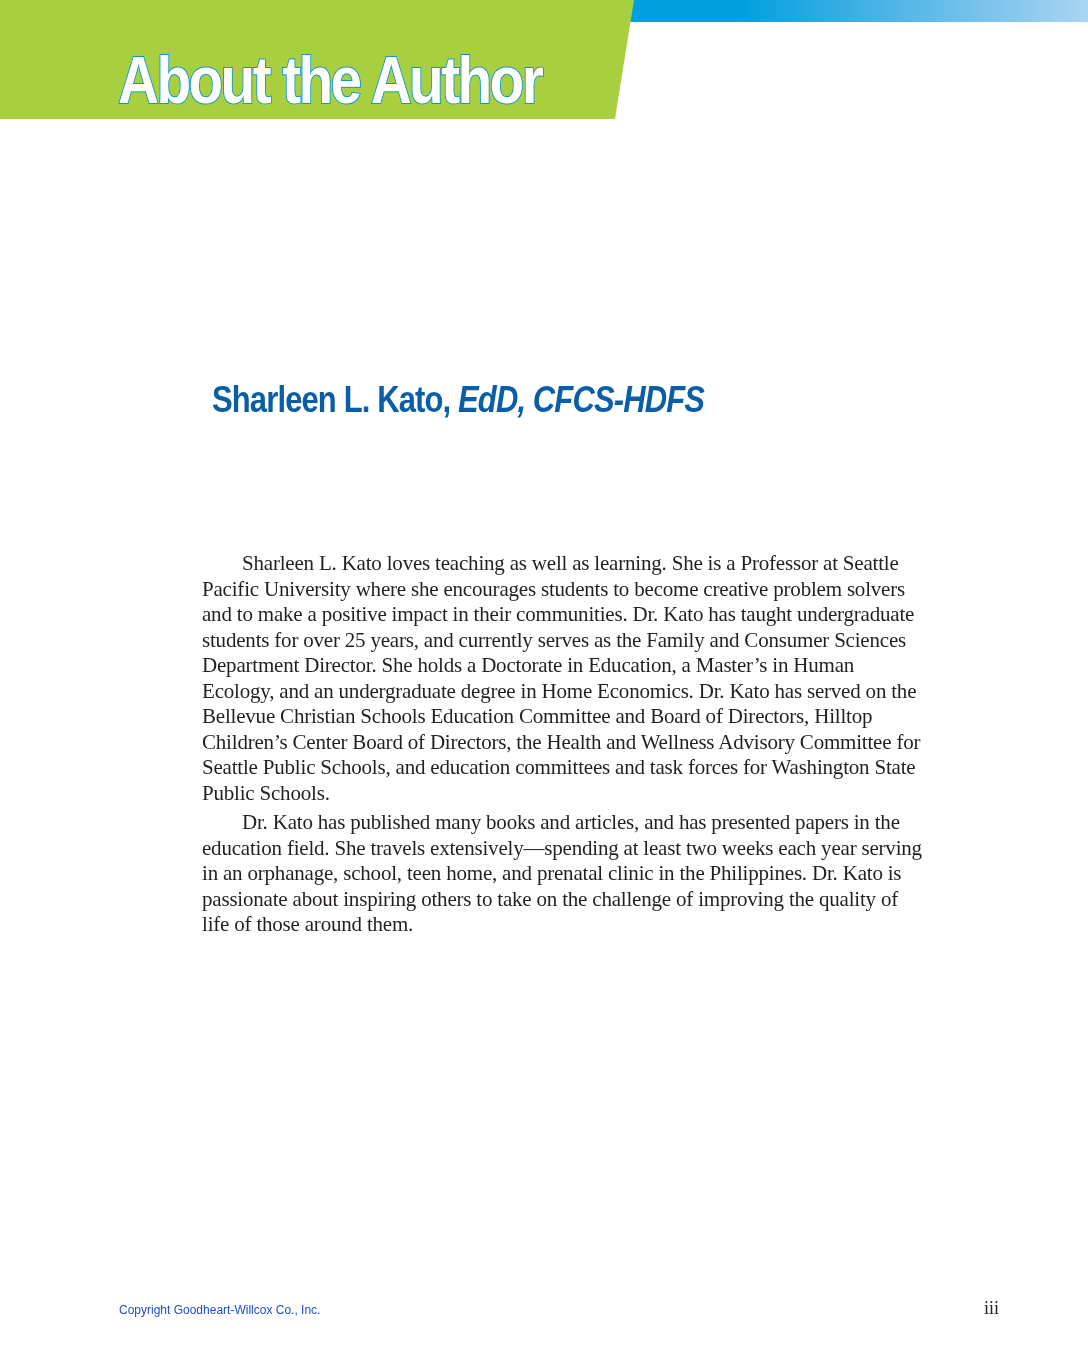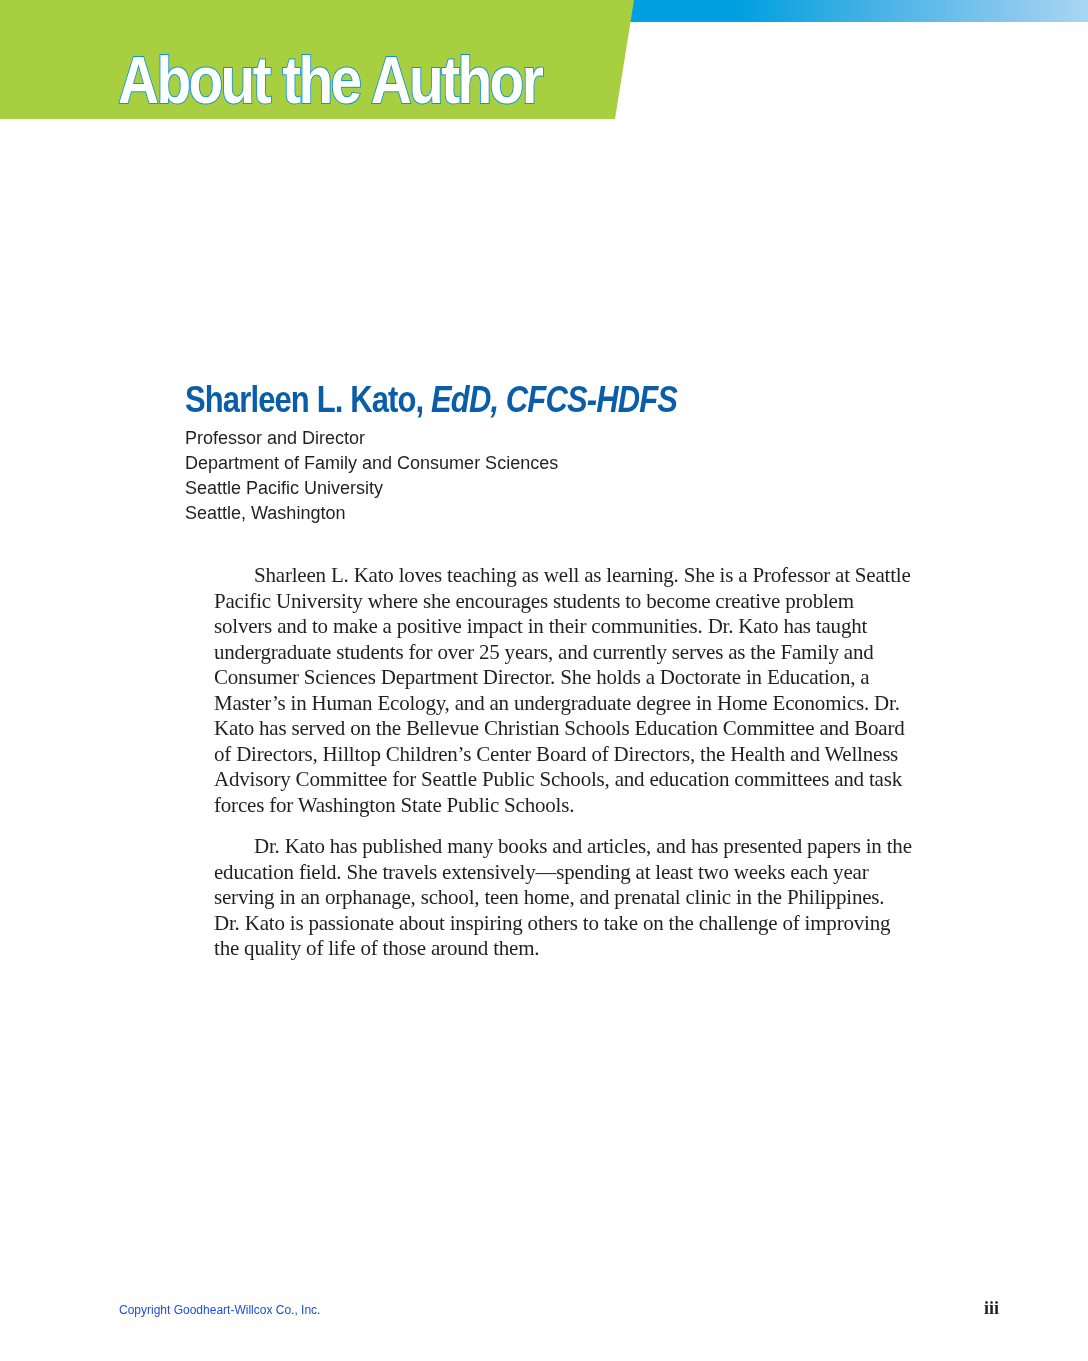--- a/index.html
+++ b/index.html
@@ -42,21 +42,21 @@
       letter-spacing: -3px;
       color: #ffffff;
       -webkit-text-stroke: 2px #0a97d6;
       paint-order: stroke fill;
       transform: scaleX(0.86);
       transform-origin: left center;
       white-space: nowrap;
     }
     .author-block {
       position: absolute;
-      left: 185px;
+      left: 212px;
       top: 378px;
       width: 730px;
     }
     .author-name {
       margin: 0;
       font-family: "Liberation Sans", sans-serif;
       font-weight: bold;
       font-size: 36px;
       line-height: 44px;
       color: #0a5ea8;
@@ -83,58 +83,52 @@
       left: 198px;
       top: 547px;
       width: 732px;
       font-family: "Liberation Serif", serif;
       font-size: 21px;
       line-height: 25.5px;
       color: #231f20;
       letter-spacing: -0.2px;
     }
     .bio p {
-      margin: 16px;
+      margin: 4px;
       text-indent: 40px;
     }
     .footer-copyright {
       position: absolute;
       left: 119px;
       top: 1303px;
       font-family: "Liberation Sans", sans-serif;
       font-size: 12px;
       color: #1d4ed8;
       white-space: nowrap;
     }
     .page-number {
       position: absolute;
       left: 984px;
       top: 1298px;
       font-family: "Liberation Serif", serif;
-      font-weight: bold;
+      font-weight: normal;
       font-size: 18px;
       color: #231f20;
       white-space: nowrap;
     }
   </style>
 </head>
 <body>
 
 <div class="top-bar"></div>
 <div class="green-panel"></div>
 <h1 class="page-title">About the Author</h1>
 
 <div class="author-block">
   <h2 class="author-name"><span>Sharleen L. Kato,</span> <span class="credentials">EdD, CFCS-HDFS</span></h2>
-  <div class="affiliation">
-    <div>Professor and Director</div>
-    <div>Department of Family and Consumer Sciences</div>
-    <div>Seattle Pacific University</div>
-    <div>Seattle, Washington</div>
-  </div>
 </div>
 
 <div class="bio">
   <p>Sharleen L. Kato loves teaching as well as learning. She is a Professor at Seattle Pacific University where she encourages students to become creative problem solvers and to make a positive impact in their communities. Dr. Kato has taught undergraduate students for over 25 years, and currently serves as the Family and Consumer Sciences Department Director. She holds a Doctorate in Education, a Master’s in Human Ecology, and an undergraduate degree in Home Economics. Dr. Kato has served on the Bellevue Christian Schools Education Committee and Board of Directors, Hilltop Children’s Center Board of Directors, the Health and Wellness Advisory Committee for Seattle Public Schools, and education committees and task forces for Washington State Public Schools.</p>
   <p>Dr. Kato has published many books and articles, and has presented papers in the education field. She travels extensively—spending at least two weeks each year serving in an orphanage, school, teen home, and prenatal clinic in the Philippines. Dr. Kato is passionate about inspiring others to take on the challenge of improving the quality of life of those around them.</p>
 </div>
 
 <div class="footer-copyright">Copyright Goodheart-Willcox Co., Inc.</div>
 <div class="page-number">iii</div>
 

